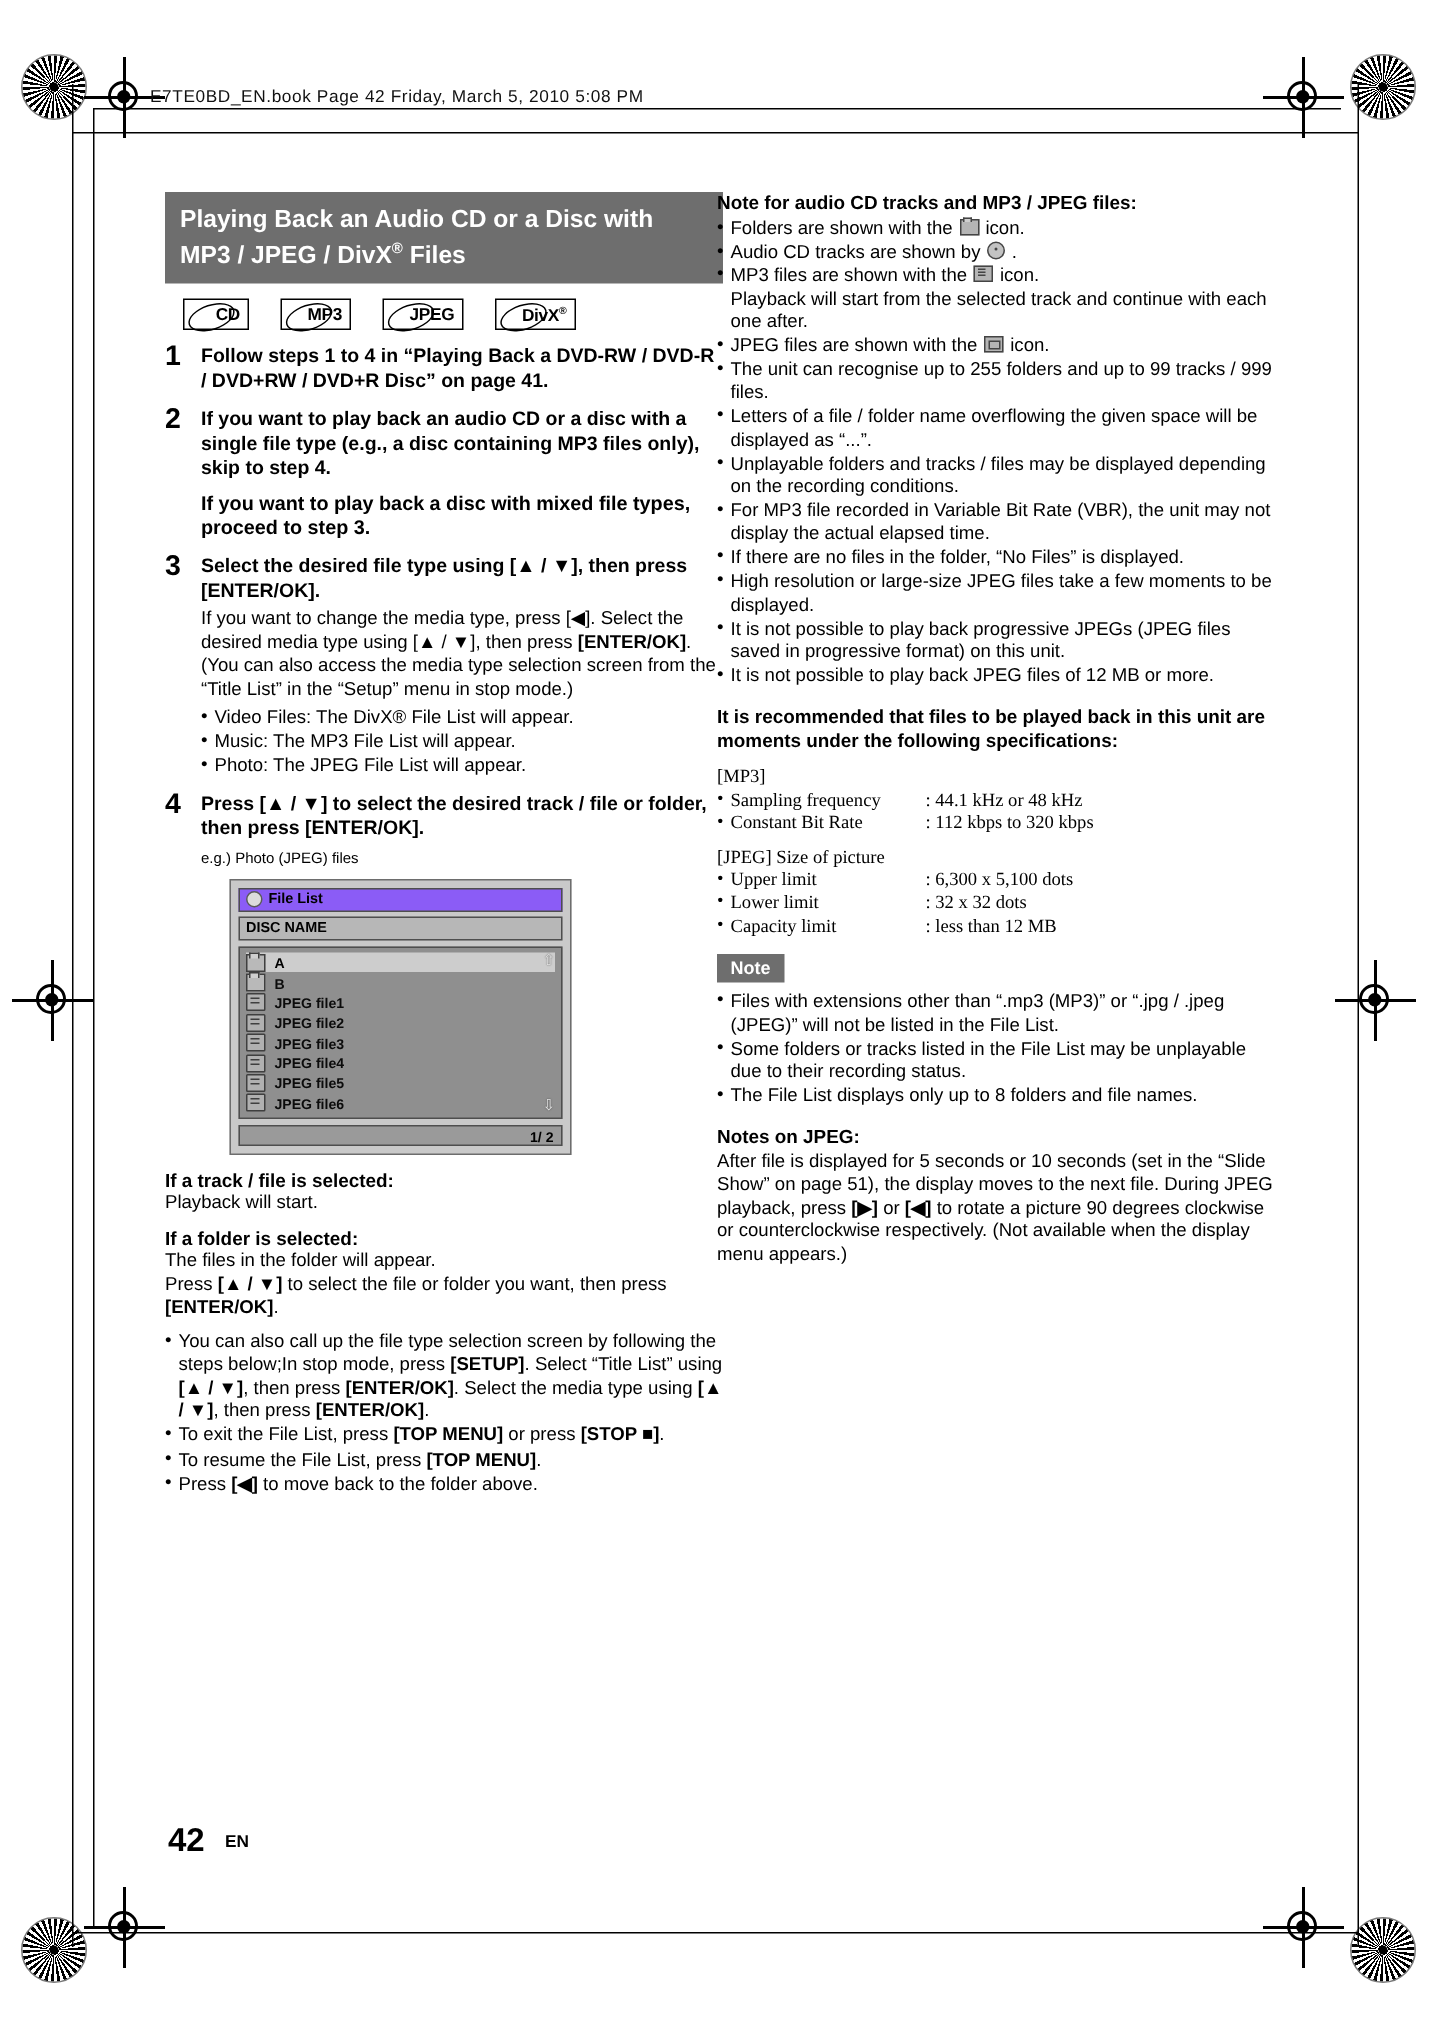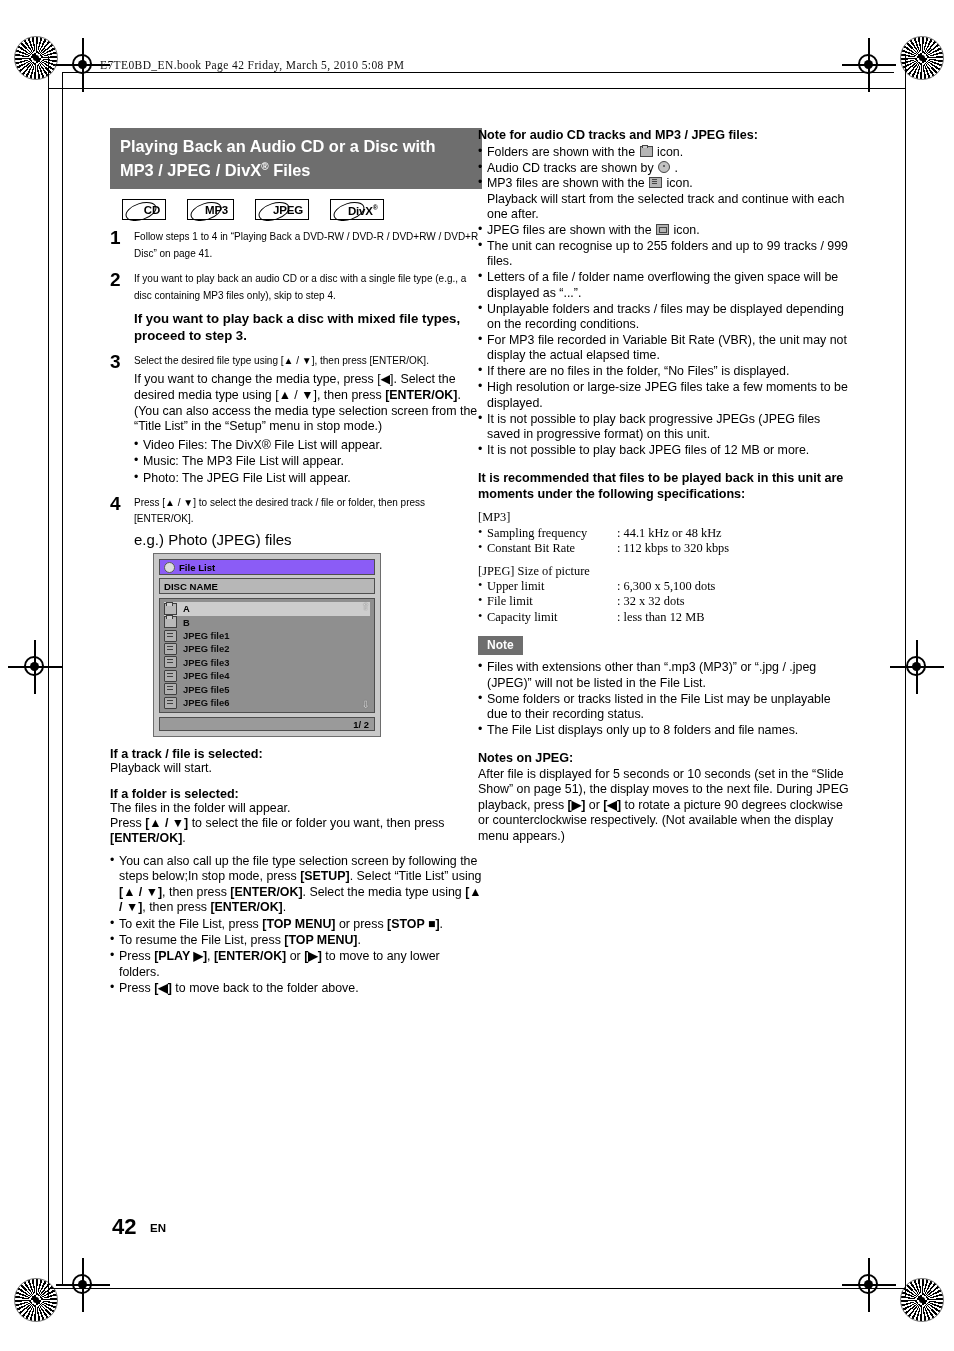--- a/index.html
+++ b/index.html
@@ -15,21 +15,21 @@
 
   .target{position:absolute;width:42px;height:42px;border-radius:50%;
     background:
       repeating-conic-gradient(#000 0deg 6deg,#ffffff 6deg 12deg);
     border:1px solid #7a7a7a;}
   .target:after{content:"";position:absolute;left:18px;top:18px;width:6px;height:6px;background:#000;border-radius:50%;}
 
   .cline{position:absolute;background:#000;}
 
   
-  .hdr-text{position:absolute;font-family:Liberation Serif, serif;
+  .hdr-text{position:absolute;font-family:Liberation Sans, sans-serif;
             font-size:11.5px;letter-spacing:.4px;white-space:nowrap;color:#111;}
 
   
   .page{position:absolute;left:0;top:0;width:954px;height:1351px;}
   .col{position:absolute;}
   .colL{left:110px;top:128px;width:372px;}
   .colR{left:478px;top:128px;width:372px;}
 
   .titlebar{background:#6e6e6e;color:#fff;font-weight:bold;font-size:16.4px;
             line-height:20.5px;padding:8px 10px 9px 10px;box-sizing:border-box;}
@@ -42,30 +42,30 @@
          padding:0 5px 0 17px;box-sizing:border-box;background:#fff;}
   .badge .lbl{font-weight:bold;font-size:11.5px;letter-spacing:-.2px;z-index:2;}
   .badge .lbl sup{font-size:7px;vertical-align:super;}
   .badge .disc{position:absolute;left:2px;top:3px;width:30px;height:15px;
      border:1.5px solid #000;border-radius:50%;transform:rotate(-18deg);z-index:1;background:transparent;}
 
   
   .step{display:flex;margin-top:9px;}
   .step .num{font-weight:bold;font-size:19px;width:24px;flex:0 0 24px;line-height:18px;}
   .step .body{flex:1;}
-  .step .lead{font-weight:normal;font-size:10px;line-height:16.4px;}
+  .step .lead{font-weight:bold;font-size:13px;line-height:16.4px;}
   .step .sub{font-size:12.4px;line-height:15.6px;margin-top:3px;}
   .step .sub2{font-weight:bold;font-size:13.2px;line-height:16.4px;margin-top:7px;}
 
   b,strong{font-weight:bold;}
   .ul{list-style:none;margin:3px 0 0 0;padding:0;}
   .ul li{font-size:12.4px;line-height:15.4px;padding-left:9px;position:relative;margin-top:1px;}
   .ul li:before{content:"\2022";position:absolute;left:0;top:-1px;}
 
-  .eg{font-size:15px;line-height:15.4px;margin:4px 0 6px 0;}
+  .eg{font-size:10px;line-height:15.4px;margin:4px 0 6px 0;}
 
   
   .osd{width:228px;background:#c9c9c9;border:1.4px solid #6d6d6d;padding:5px;
        box-sizing:border-box;margin-left:43px;}
   .osd-row{background:#8b5cf6;border:1.3px solid #4e4e4e;height:16px;
            display:flex;align-items:center;padding:0 4px;box-sizing:border-box;}
   .osd-row .t{font-weight:bold;font-size:9.6px;color:#000;}
   .osd-dot{width:9px;height:9px;border-radius:50%;background:#dcdcdc;border:1px solid #5a5a5a;margin-right:4px;}
   .osd-row2{margin-top:3px;background:#b7b7b7;}
   .osd-list{margin-top:4px;background:#8f8f8f;border:1.3px solid #4e4e4e;
@@ -291,21 +291,20 @@
     <div class="sub-p">Playback will start.</div>
 
     <div class="sub-h">If a folder is selected:</div>
     <div class="sub-p">The files in the folder will appear.</div>
     <div class="sub-p">Press <b>[▲ / ▼]</b> to select the file or folder you want, then press <b>[ENTER/OK]</b>.</div>
 
     <ul class="ul" style="margin-top:7px;">
       <li>You can also call up the file type selection screen by following the steps below;<span class="cont">In stop mode, press <b>[SETUP]</b>. Select “Title List” using <b>[▲ / ▼]</b>, then press <b>[ENTER/OK]</b>. Select the media type using <b>[▲ / ▼]</b>, then press <b>[ENTER/OK]</b>.</span></li>
       <li>To exit the File List, press <b>[TOP MENU]</b> or press <b>[STOP ■]</b>.</li>
       <li>To resume the File List, press <b>[TOP MENU]</b>.</li>
-      <li>Press <b>[PLAY ▶]</b>, <b>[ENTER/OK]</b> or <b>[▶]</b> to move to any lower folders.</li>
       <li>Press <b>[◀]</b> to move back to the folder above.</li>
     </ul>
   </div>
 
   <div class="col colR">
 
     <div class="r-h">Note for audio CD tracks and MP3 / JPEG files:</div>
     <ul class="rul">
       <li>Folders are shown with the <span class="iconinline folder"></span> icon.</li>
       <li>Audio CD tracks are shown by <span class="iconinline disc"></span> .</li>
@@ -333,21 +332,21 @@
         <span class="k">Constant Bit Rate</span>
         <span class="v">: 112 kbps to 320 kbps</span>
       </div>
       <div class="gap"></div>
       <div class="grp">[JPEG] Size of picture</div>
       <div class="specrow">
         <span class="k">Upper limit</span>
         <span class="v">: 6,300 x 5,100 dots</span>
       </div>
       <div class="specrow">
-        <span class="k">File limit</span>
+        <span class="k">Lower limit</span>
         <span class="v">: 32 x 32 dots</span>
       </div>
       <div class="specrow">
         <span class="k">Capacity limit</span>
         <span class="v">: less than 12 MB</span>
       </div>
     </div>
 
     <div class="notebox">Note</div>
     <ul class="rul">

